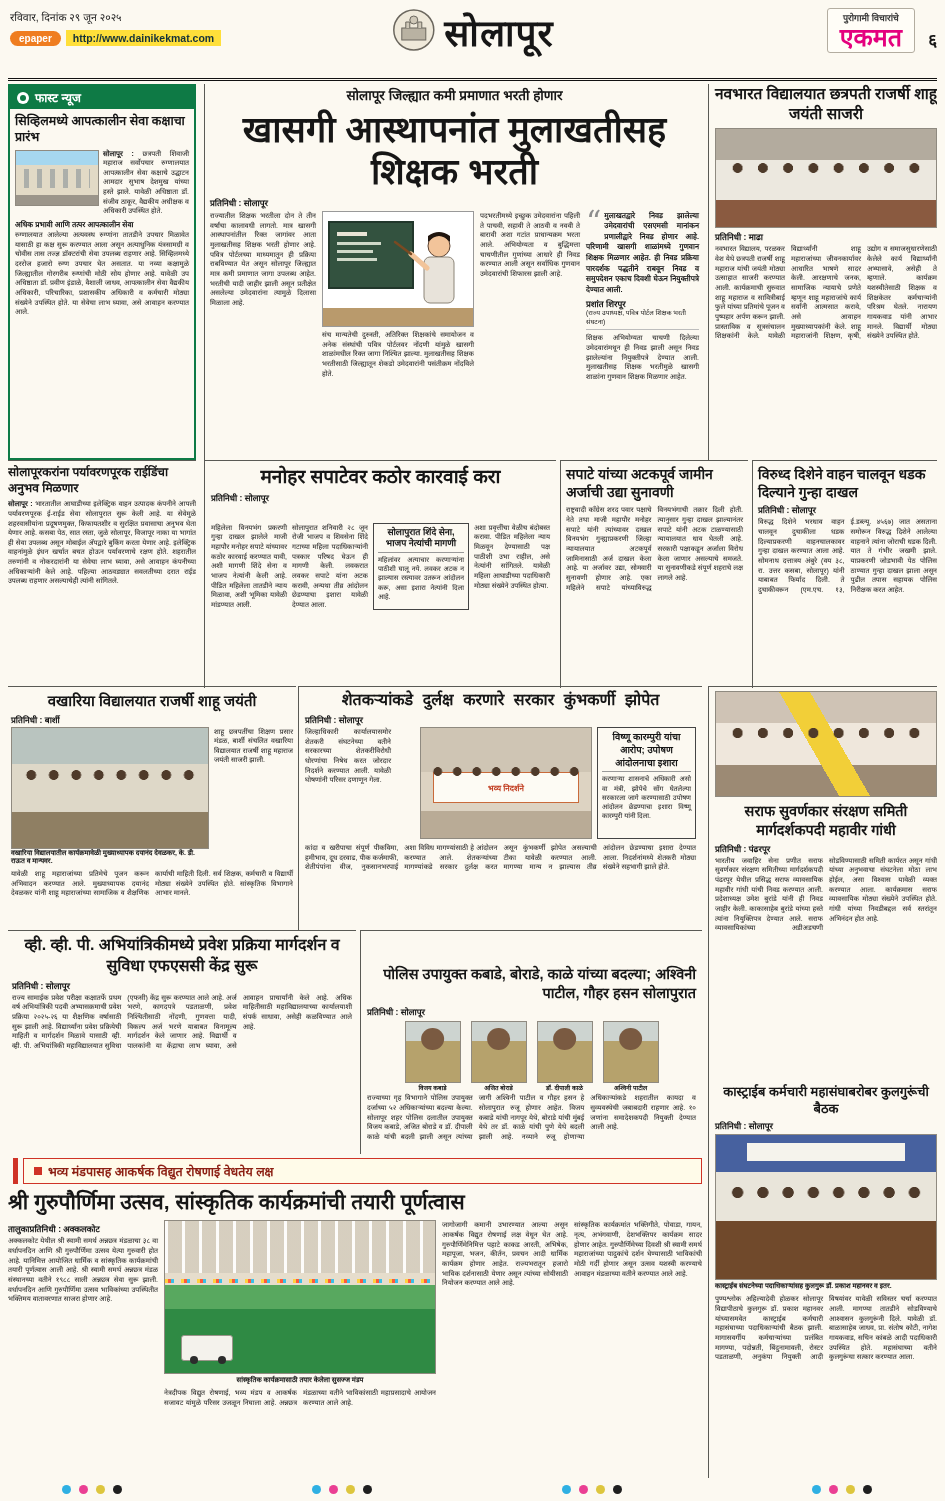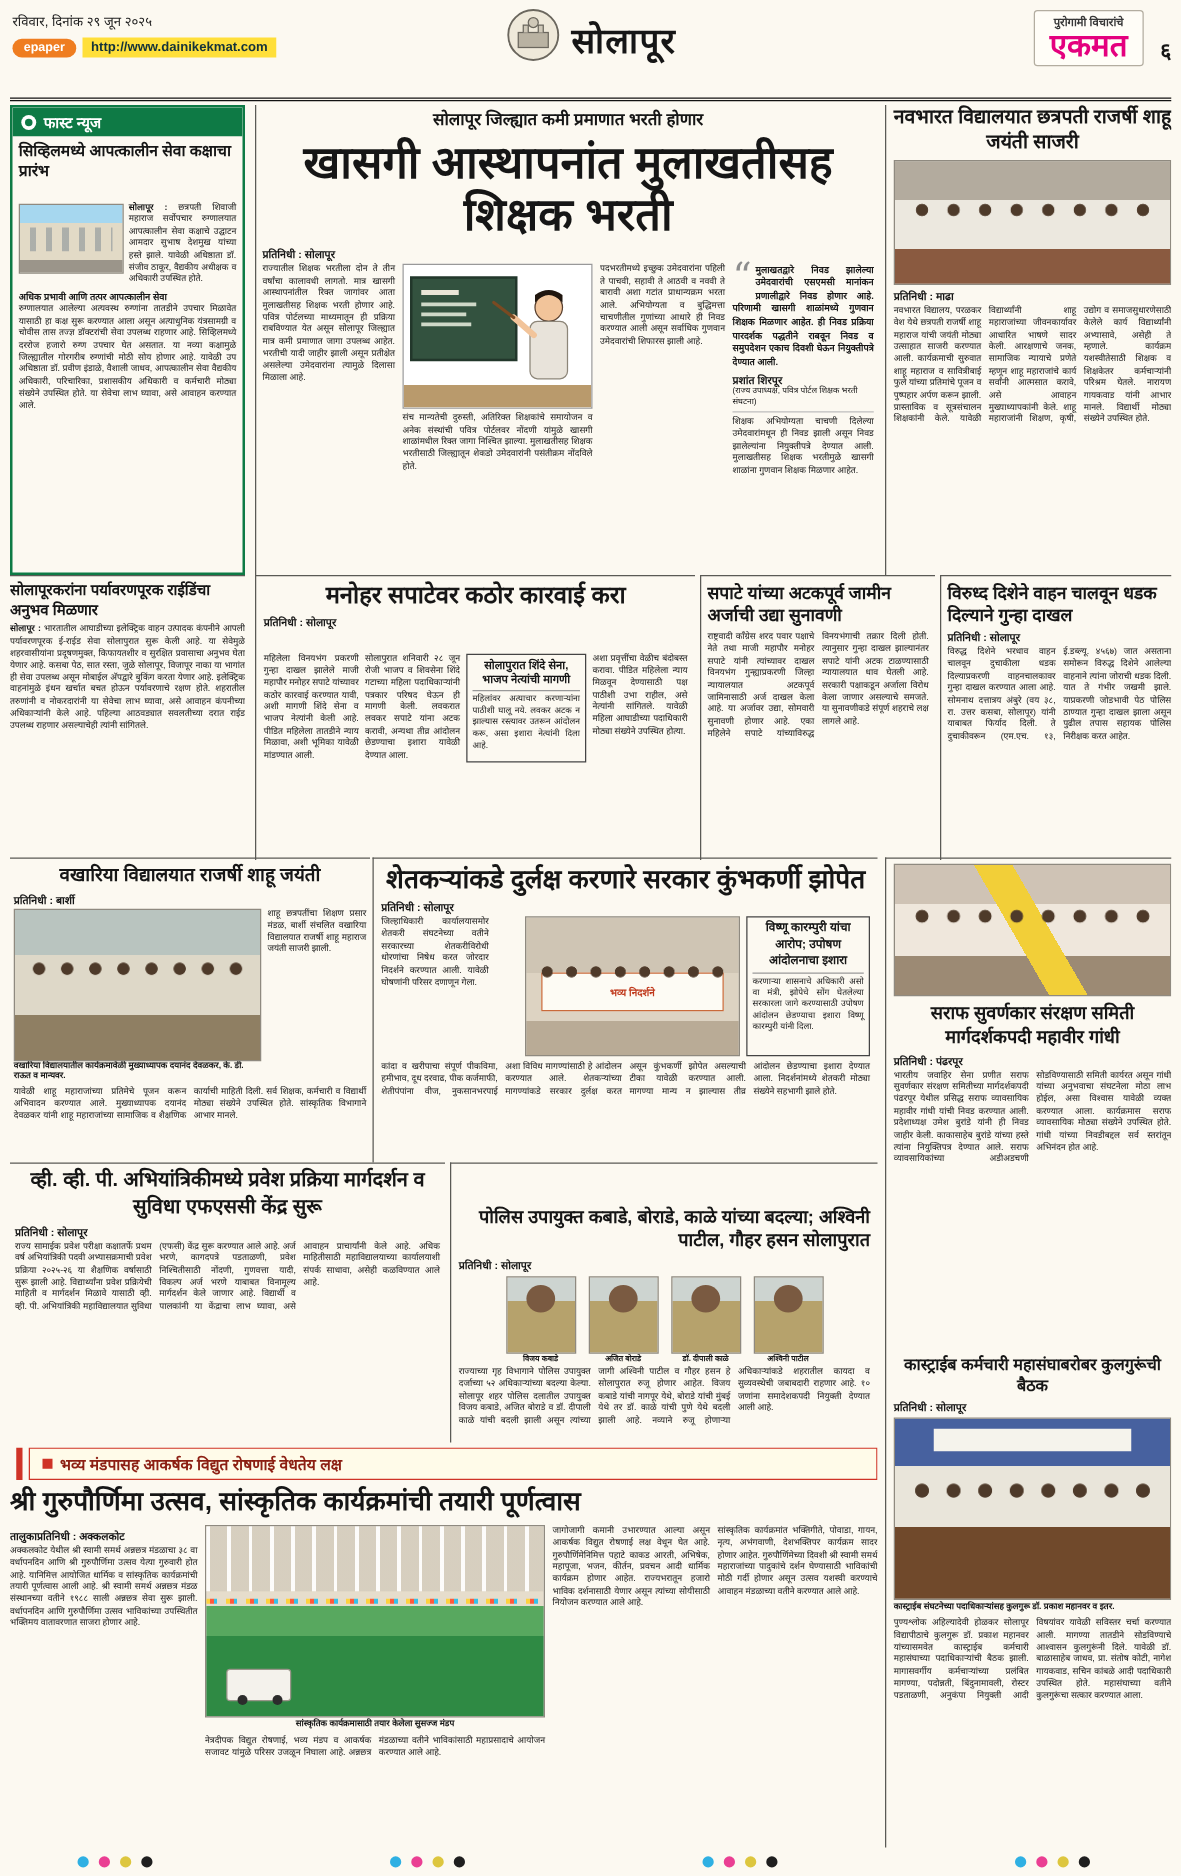--- a/index.html
+++ b/index.html
@@ -13,21 +13,21 @@
 
   
   .hdr-date{ position:absolute; left:10px; top:10px; font-size:10.5px; color:#222; }
   .hdr-ep{ position:absolute; left:10px; top:30px; display:flex; align-items:center; gap:5px; }
   .ep-pill{ background:var(--orange,#ef7d20); color:#fff; font-weight:bold; font-size:10px;
     padding:2px 9px; border-radius:10px; }
   .hdr-url{ background:var(--yellow,#ffdf3a); font-size:10.5px; font-weight:bold;
     padding:2px 7px; color:#14323a; }
   .mast{ position:absolute; left:50%; top:6px; transform:translateX(-50%);
     display:flex; align-items:center; gap:9px; }
-  .mast-city{ font-size:28px; font-weight:800; letter-spacing:1px; }
+  .mast-city{ font-size:37px; font-weight:800; letter-spacing:1px; }
   .brand-box{ position:absolute; right:30px; top:8px; text-align:center;
     border:1px solid #b3ada0; border-radius:3px; background:#fffdf7; padding:2px 12px; }
   .brand-tag{ font-size:9px; font-weight:bold; color:#383838; }
   .brand-name{ font-size:25px; font-weight:800; color:var(--magenta,#e4007e); line-height:1.05; }
   .page-no{ position:absolute; right:8px; top:28px; font-size:17px; font-weight:bold; }
   .hrule{ position:absolute; left:8px; right:8px; top:78px; border-top:3px double #121212; }
 
   
   .t7{ font-size:7px; line-height:1.38; text-align:justify; }
   .t68{ font-size:6.8px; line-height:1.35; text-align:justify; }
@@ -39,21 +39,21 @@
   .c4{ column-count:4; column-gap:6px; }
 
   
   .fn{ left:8px; top:84px; width:188px; height:376px; border:2px solid var(--green,#0e7a45); }
   .fn-bar{ background:var(--green,#0e7a45); color:#fff; display:flex; align-items:center;
     gap:6px; padding:3px 7px; font-weight:bold; font-size:12px; }
   .fn-icon{ width:12px; height:12px; border-radius:50%; background:#fff; position:relative; }
   .fn-icon::after{ content:""; position:absolute; left:3px; top:3px; width:6px; height:6px;
     border-radius:50%; background:var(--green,#0e7a45); }
   .fn-in{ padding:4px 5px; }
-  .fn-hl{ font-size:12.5px; font-weight:bold; line-height:1.3; margin-bottom:16px; }
+  .fn-hl{ font-size:12.5px; font-weight:bold; line-height:1.3; margin-bottom:3px; }
   .fn-photo{ float:left; width:84px; height:56px; margin:1px 4px 2px 0; border:1px solid #8f8a80; }
   .fn-sub{ font-size:7.5px; font-weight:bold; margin:3px 0 1px; }
 
   
   .lead{ left:204px; top:84px; width:500px; height:376px; padding:0 5px; border-left:1px solid #5a5a55; }
   .kicker{ text-align:center; font-size:13.5px; font-weight:bold; padding:2px 0 5px; }
   .lead-hl{ text-align:center; font-size:36px; font-weight:800; line-height:1.18; }
   .lead-body{ display:flex; gap:6px; margin-top:3px; }
   .lc1{ width:106px; } .lc2{ width:152px; } .lc3{ width:100px; } .lc4{ flex:1; }
   .lead-img{ width:152px; height:116px; border:1px solid #999; background:#fff; margin-bottom:3px; }
@@ -82,21 +82,21 @@
   .s2{ left:560px; top:460px; width:188px; height:228px; padding:4px 5px 0; }
   .s2-hl{ font-size:14px; font-weight:bold; text-align:left; line-height:1.3; }
   .ws{ left:752px; top:460px; width:185px; height:228px; padding:4px 0 0 5px; }
 
   
   .vk{ left:8px; top:686px; width:288px; height:244px; padding:4px 3px 0; }
   .vk-hl{ font-size:15px; font-weight:bold; text-align:center; line-height:1.3; }
   .vk-mid{ display:flex; gap:5px; margin-top:2px; }
   .vk-photo{ width:198px; height:122px; border:1px solid #8f8a80; }
   .fm{ left:298px; top:686px; width:404px; height:244px; padding:4px 6px 0; }
-  .fm-hl{ font-size:21px; font-weight:800; text-align:center; line-height:1.25; }
+  .fm-hl{ font-size:16px; font-weight:800; text-align:center; line-height:1.25;font-family:Liberation Mono, monospace; }
   .fm-mid{ display:flex; gap:5px; margin-top:2px; }
   .fm-c1{ width:86px; }
   .fm-photo{ width:172px; height:112px; flex:none; border:1px solid #8f8a80; position:relative;margin-left:24px; }
   .fm-box{ flex:1; border:1px solid #444; padding:3px 4px; }
   .fm-box-hl{ font-size:9.5px; font-weight:bold; text-align:center; line-height:1.35;
     border-bottom:1px solid #999; padding-bottom:2px; margin-bottom:2px; }
   .fm-bot{ margin-top:4px; height:64px; }
 
   
   .rr{ left:708px; top:686px; width:229px; height:792px; padding:4px 0 0 6px; }

